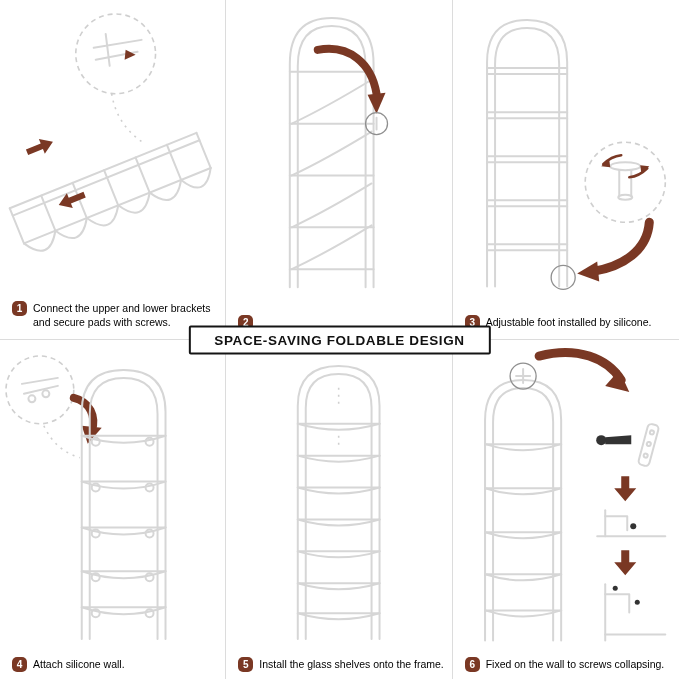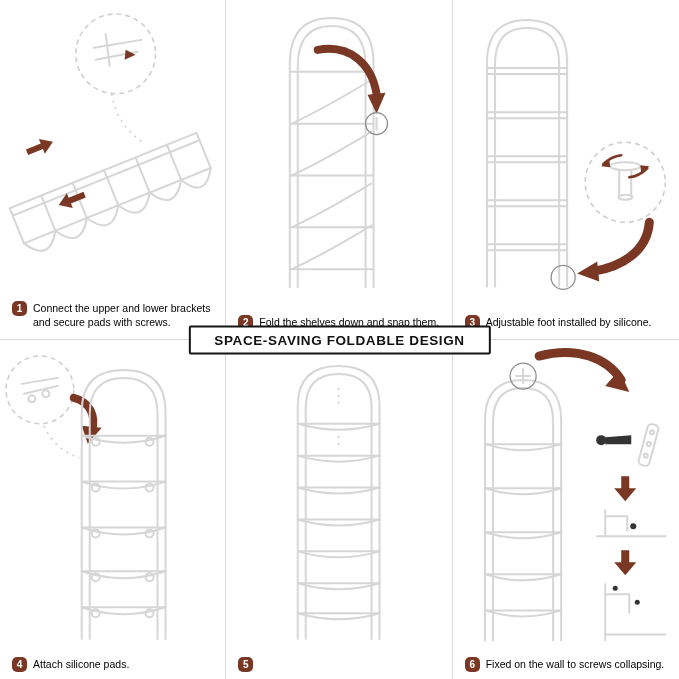--- a/index.html
+++ b/index.html
@@ -110,21 +110,20 @@
         <path d="M66 228 Q100 212 146 184"></path>
         <path d="M66 270 Q100 254 146 226"></path>
       </g>
       <path class="accs w8" d="M92 50 C 124 44 146 64 151 94"></path>
       <polygon class="acc" points="151,114 142,95 160,93"></polygon>
       <circle class="ring" cx="151" cy="124" r="11"></circle>
       <line class="ln" x1="151" y1="118" x2="151" y2="130"></line>
     </svg>
     <div class="caption">
       <span class="badge">2</span>
-      <span class="cap-text">Fold the shelves down and snap them.</span>
     </div>
   </div>
 
   <div class="cell">
     <svg class="art" viewBox="0 0 226 292">
       <g class="ln">
         <path d="M34 286 L34 62 Q34 20 74 20 Q114 20 114 62 L114 286"></path>
         <path d="M42 286 L42 64 Q42 28 74 28 Q106 28 106 64 L106 286"></path>
         <line x1="34" y1="68" x2="114" y2="68"></line>
           <line x1="34" y1="74" x2="114" y2="74"></line>
@@ -190,21 +189,21 @@
         <circle cx="96" cy="238" r="4"></circle>
           <circle cx="150" cy="238" r="4"></circle>
         <line x1="82" y1="268" x2="166" y2="268"></line>
           <path d="M82 268 Q124 282 166 268"></path>
         <circle cx="96" cy="274" r="4"></circle>
           <circle cx="150" cy="274" r="4"></circle>
       </g>
     </svg>
     <div class="caption">
       <span class="badge">4</span>
-      <span class="cap-text">Attach silicone pads.</span>
+      <span class="cap-text">Attach silicone wall.</span>
     </div>
   </div>
 
   <div class="cell">
     <svg class="art" viewBox="0 0 226 312">
       <g class="ln">
         <path d="M72 300 L72 66 Q72 26 113 26 Q154 26 154 66 L154 300"></path>
         <path d="M80 300 L80 68 Q80 34 113 34 Q146 34 146 68 L146 300"></path>
         <line x1="72" y1="84" x2="154" y2="84"></line>
           <path d="M72 84 Q113 96 154 84"></path>
@@ -219,20 +218,21 @@
         <line x1="72" y1="244" x2="154" y2="244"></line>
           <path d="M72 244 Q113 256 154 244"></path>
         <line x1="72" y1="274" x2="154" y2="274"></line>
           <path d="M72 274 Q113 286 154 274"></path>
       </g>
       <line class="dot" x1="113" y1="48" x2="113" y2="66"></line>
       <line class="dot" x1="113" y1="96" x2="113" y2="110"></line>
     </svg>
     <div class="caption">
       <span class="badge">5</span>
+      <span class="cap-text">Install the glass shelves onto the frame.</span>
     </div>
   </div>
 
   <div class="cell">
     <svg class="art" viewBox="0 0 226 312">
       <g class="ln">
         <path d="M32 300 L32 80 Q32 40 70 40 Q108 40 108 80 L108 300"></path>
         <path d="M40 300 L40 82 Q40 48 70 48 Q100 48 100 82 L100 300"></path>
         <line x1="32" y1="104" x2="108" y2="104"></line>
           <path d="M32 104 Q70 116 108 104"></path>

